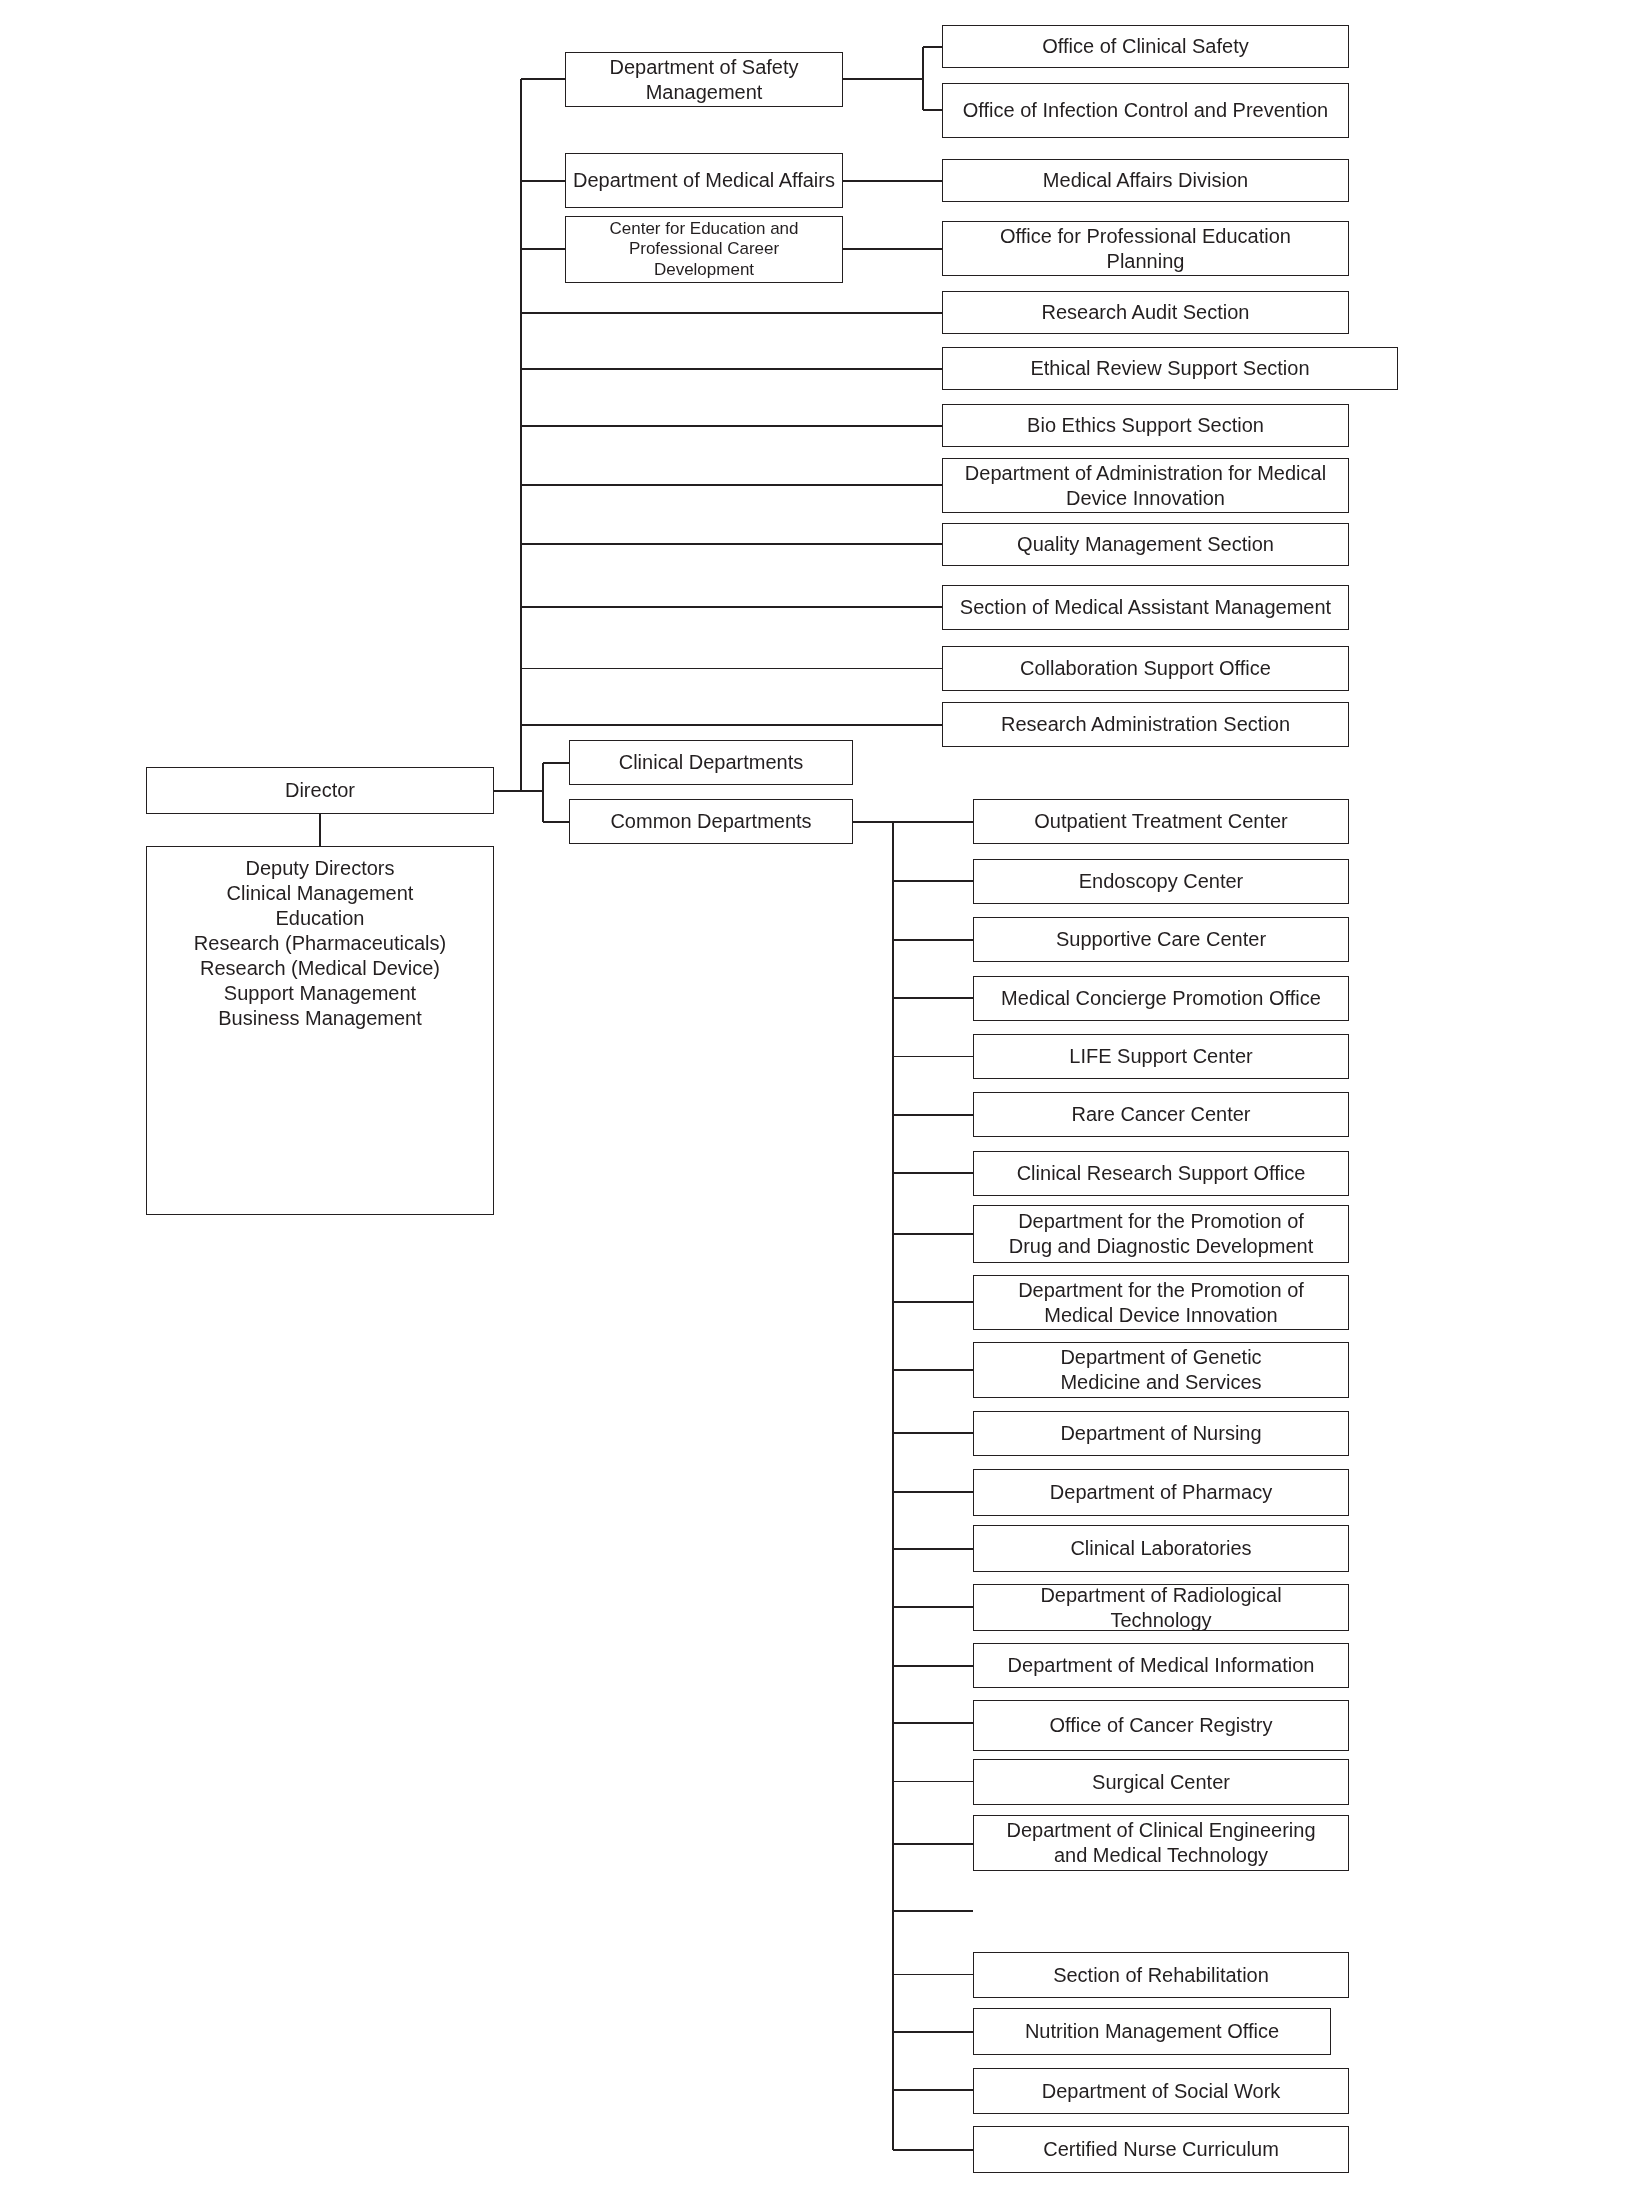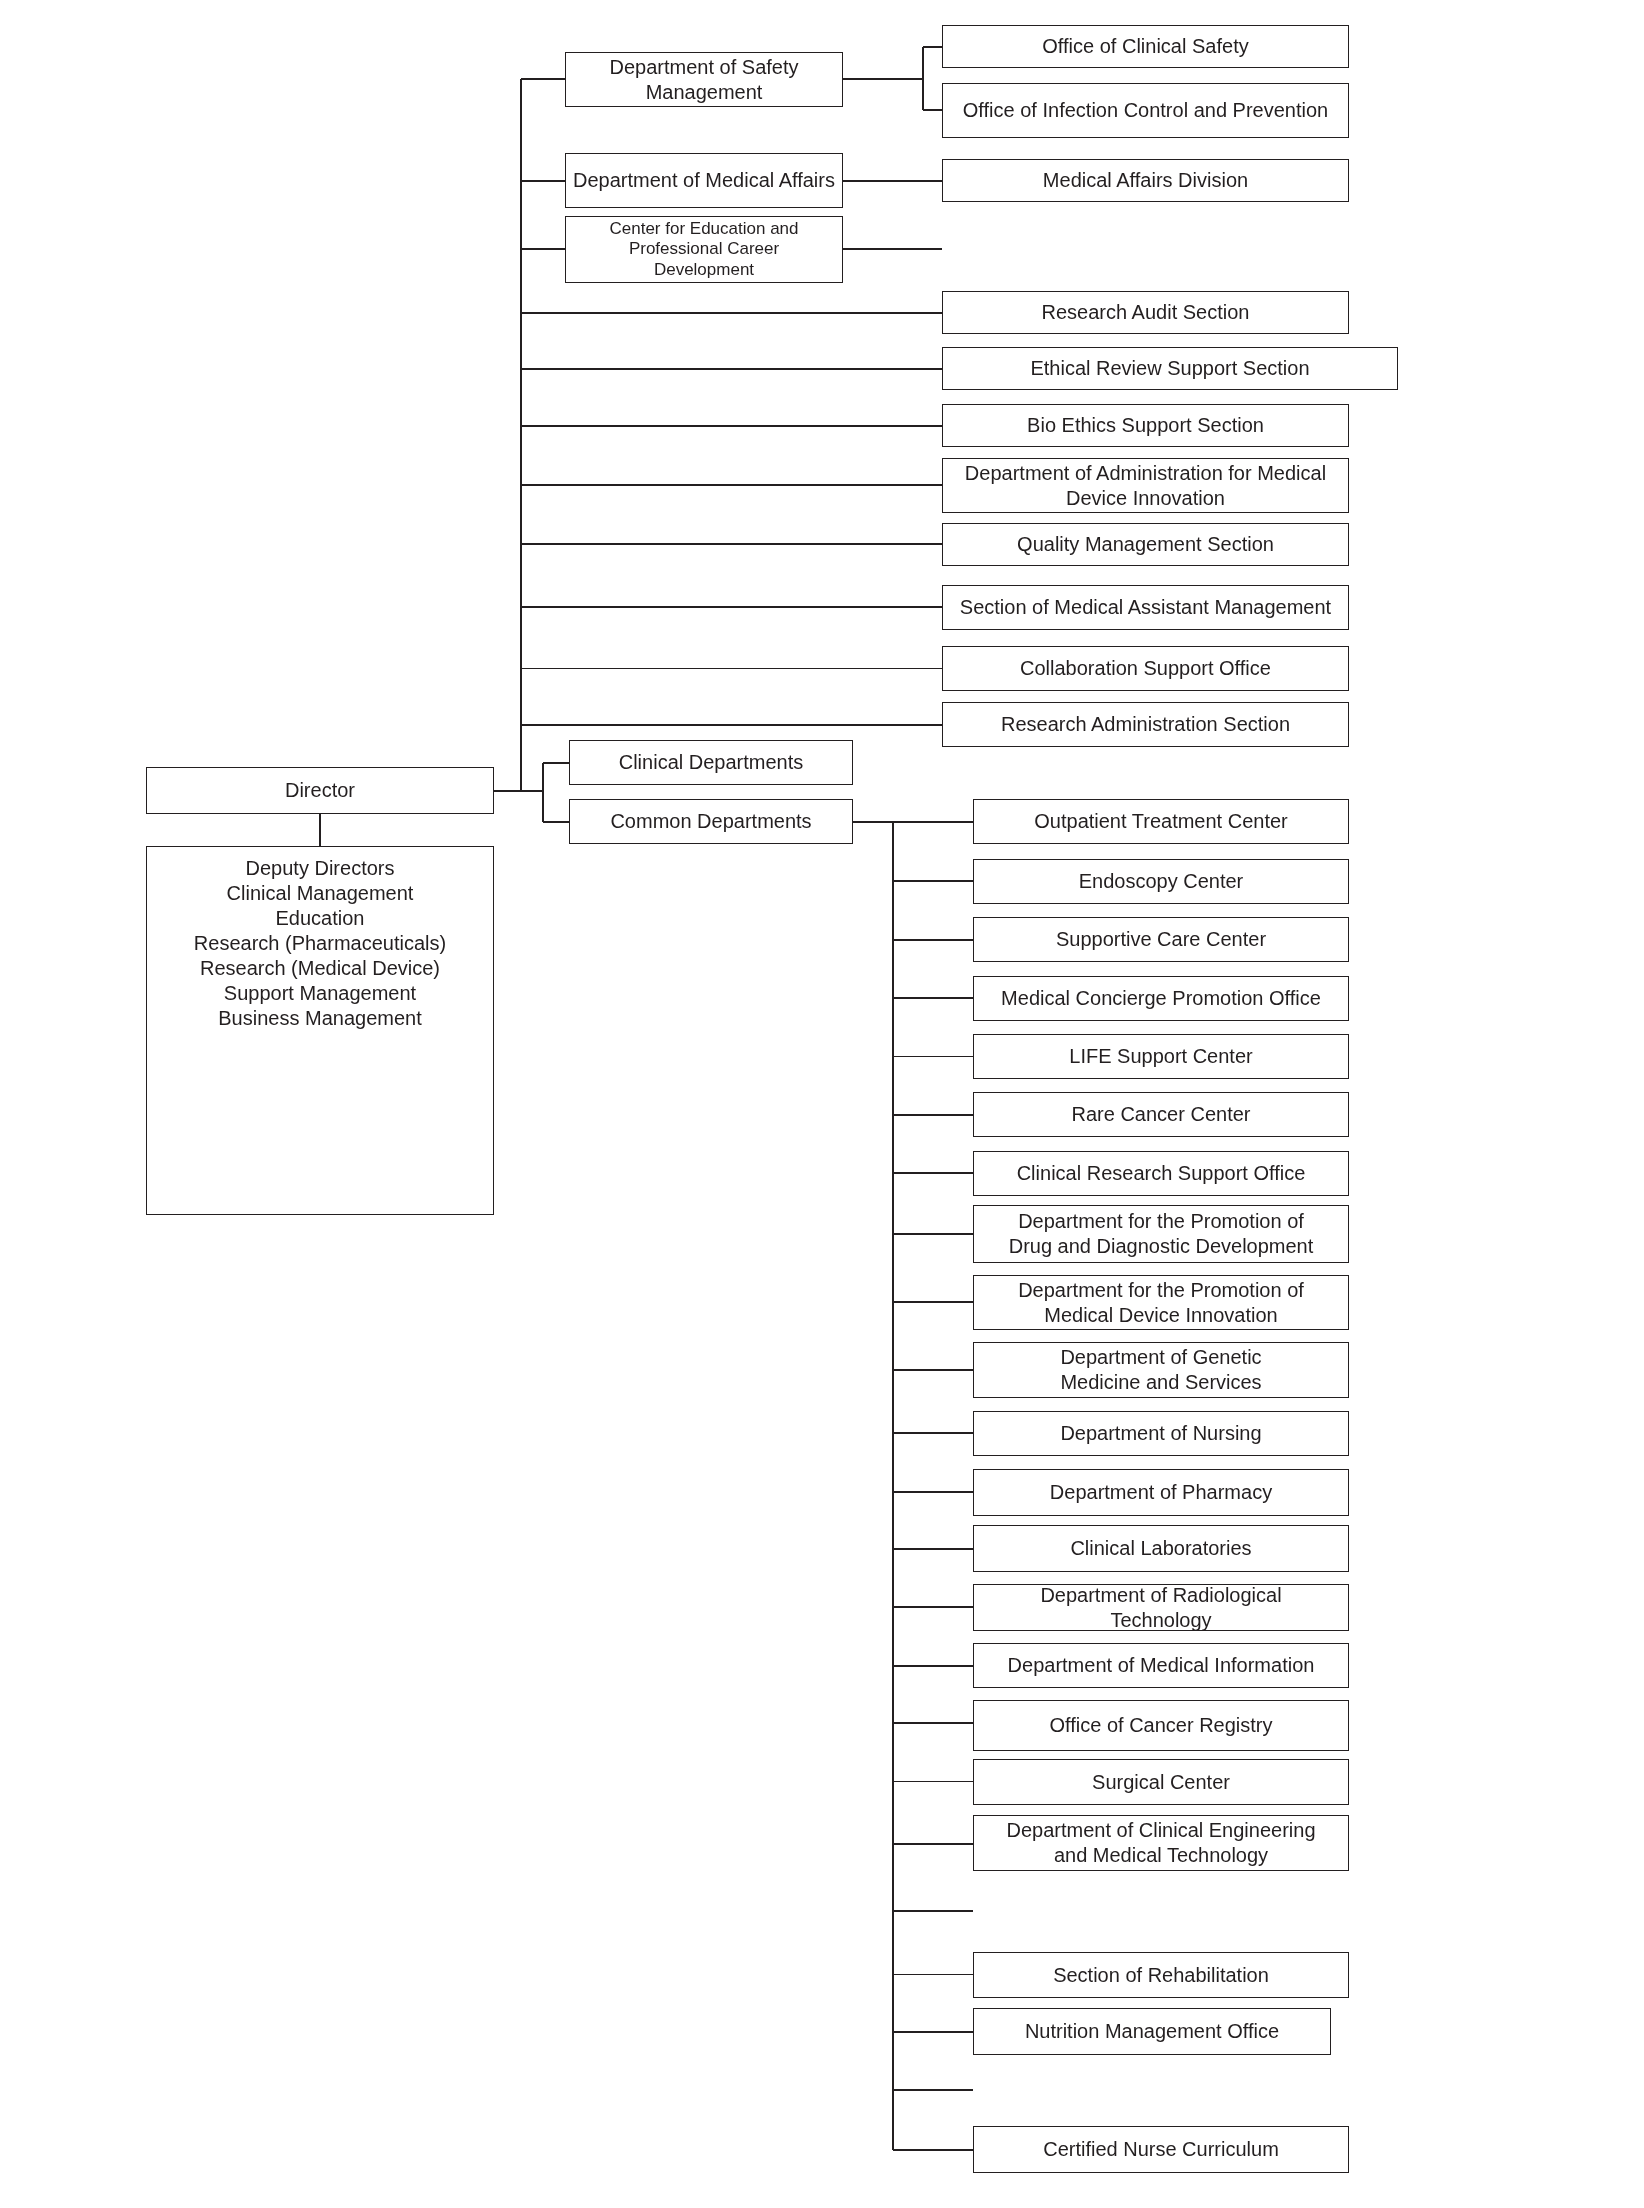--- a/index.html
+++ b/index.html
@@ -111,20 +111,23 @@
 
   <div class="box" style="left:942px;top:25.4px;width:407px;height:43px">
     <span class="lbl">Office of Clinical Safety</span>
   </div>
   <div class="box" style="left:942px;top:83px;width:407px;height:55px">
     <span class="lbl">Office of Infection Control and Prevention</span>
   </div>
   <div class="box" style="left:942px;top:159px;width:407px;height:43px">
     <span class="lbl">Medical Affairs Division</span>
   </div>
+  <div class="box" style="left:942px;top:221px;width:407px;height:55px">
+    <span class="lbl" style="max-width:330px">Office for Professional Education Planning</span>
+  </div>
   <div class="box" style="left:942px;top:291px;width:407px;height:43px">
     <span class="lbl">Research Audit Section</span>
   </div>
   <div class="box" style="left:942px;top:347px;width:456px;height:43px">
     <span class="lbl">Ethical Review Support Section</span>
   </div>
   <div class="box" style="left:942px;top:404px;width:407px;height:43px">
     <span class="lbl">Bio Ethics Support Section</span>
   </div>
   <div class="box" style="left:942px;top:458px;width:407px;height:55px">
@@ -196,18 +199,21 @@
   </div>
   <div class="box" style="left:973px;top:1815px;width:376px;height:56px">
     <span class="lbl" style="max-width:334px">Department of Clinical Engineering and Medical Technology</span>
   </div>
   <div class="box" style="left:973px;top:1952px;width:376px;height:46px">
     <span class="lbl">Section of Rehabilitation</span>
   </div>
   <div class="box" style="left:973px;top:2008px;width:358px;height:47px">
     <span class="lbl">Nutrition Management Office</span>
   </div>
+  <div class="box" style="left:973px;top:2068px;width:376px;height:46px">
+    <span class="lbl">Department of Social Work</span>
+  </div>
   <div class="box" style="left:973px;top:2126px;width:376px;height:47px">
     <span class="lbl">Certified Nurse Curriculum</span>
   </div>
 
 </div>
 
 
 </body></html>

